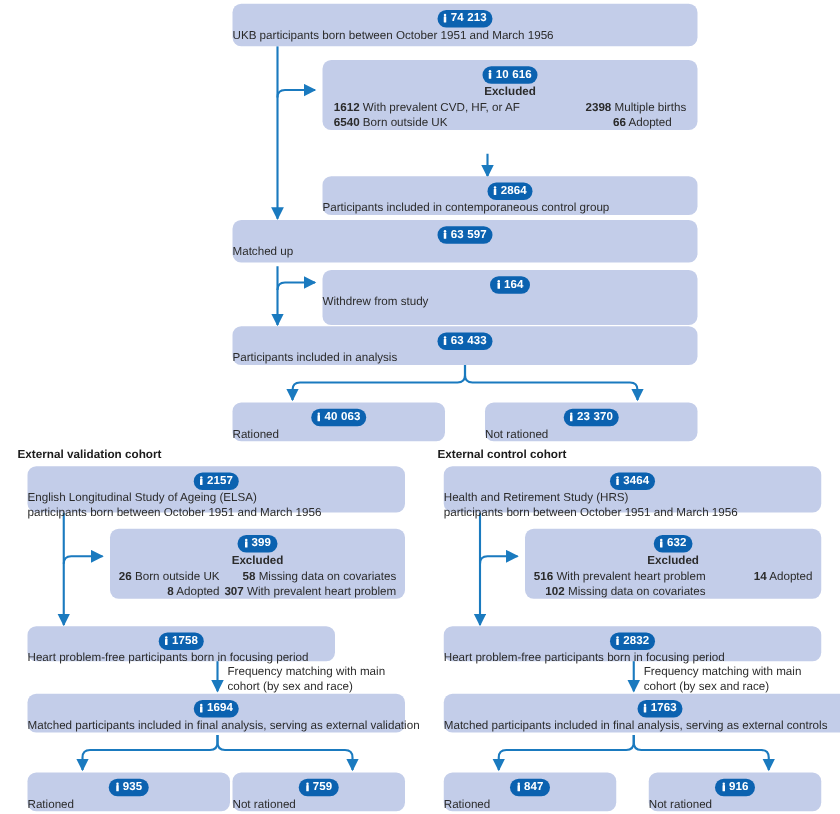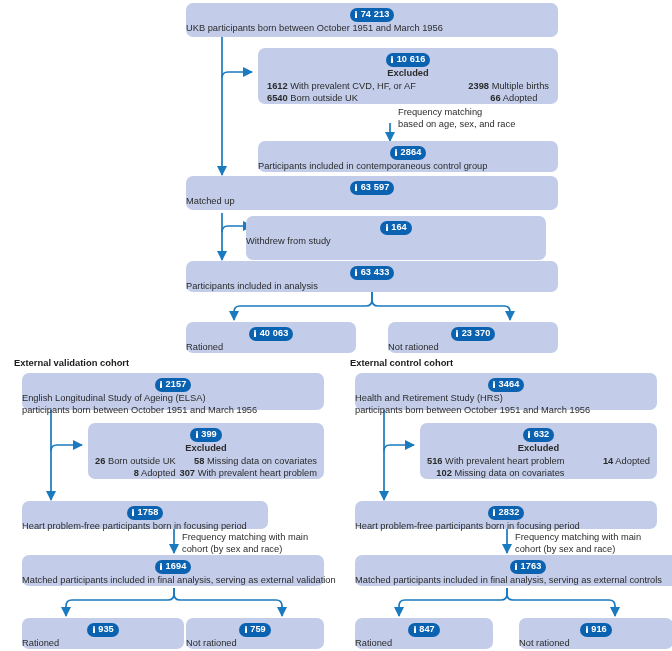--- a/index.html
+++ b/index.html
@@ -119,40 +119,36 @@
         <div class="excl-item"><b>1612</b> <span class="lbl">With prevalent CVD, HF, or AF</span></div>
         <div class="excl-item"><b>6540</b> <span class="lbl">Born outside UK</span></div>
       </div>
       <div class="excl-col">
         <div class="excl-item"><b>2398</b> <span class="lbl">Multiple births</span></div>
         <div class="excl-item" style="text-align:left;padding-left:22px;"><b>66</b> <span class="lbl">Adopted</span></div>
       </div>
     </div>
   </div>
 
-  <div class="annot" style="left:398px;top:106px;">
-    <div>Frequency matching</div>
-    <div>based on age, sex, and race</div>
-  </div>
 
   <div class="box pad6" style="left:258px;top:141px;width:300px;height:31px;">
     <div class="badge-row">
       <span class="badge"><span class="ico"><span class="dot"></span><span class="stem"></span></span><span class="num">2864</span></span>
     </div>
     <div class="line">Participants included in contemporaneous control group</div>
   </div>
 
   <div class="box pad6" style="left:186px;top:176px;width:372px;height:34px;">
     <div class="badge-row">
       <span class="badge"><span class="ico"><span class="dot"></span><span class="stem"></span></span><span class="num">63 597</span></span>
     </div>
     <div class="line">Matched up</div>
   </div>
 
-  <div class="box pad6" style="left:246px;top:216px;width:300px;height:44px;">
+  <div class="box pad6" style="left:258px;top:216px;width:300px;height:44px;">
     <div class="badge-row">
       <span class="badge"><span class="ico"><span class="dot"></span><span class="stem"></span></span><span class="num">164</span></span>
     </div>
     <div class="line">Withdrew from study</div>
   </div>
 
   <div class="box pad6" style="left:186px;top:261px;width:372px;height:31px;">
     <div class="badge-row">
       <span class="badge"><span class="ico"><span class="dot"></span><span class="stem"></span></span><span class="num">63 433</span></span>
     </div>
@@ -278,20 +274,20 @@
     <div class="line">Matched participants included in final analysis, serving as external controls</div>
   </div>
 
   <div class="box pad6" style="left:355px;top:618px;width:138px;height:31px;">
     <div class="badge-row">
       <span class="badge"><span class="ico"><span class="dot"></span><span class="stem"></span></span><span class="num">847</span></span>
     </div>
     <div class="line">Rationed</div>
   </div>
 
-  <div class="box pad6" style="left:519px;top:618px;width:154px;height:31px;">
+  <div class="box pad6" style="left:519px;top:618px;width:138px;height:31px;">
     <div class="badge-row">
       <span class="badge"><span class="ico"><span class="dot"></span><span class="stem"></span></span><span class="num">916</span></span>
     </div>
     <div class="line">Not rationed</div>
   </div>
 
 </div>
 
 </body></html>

